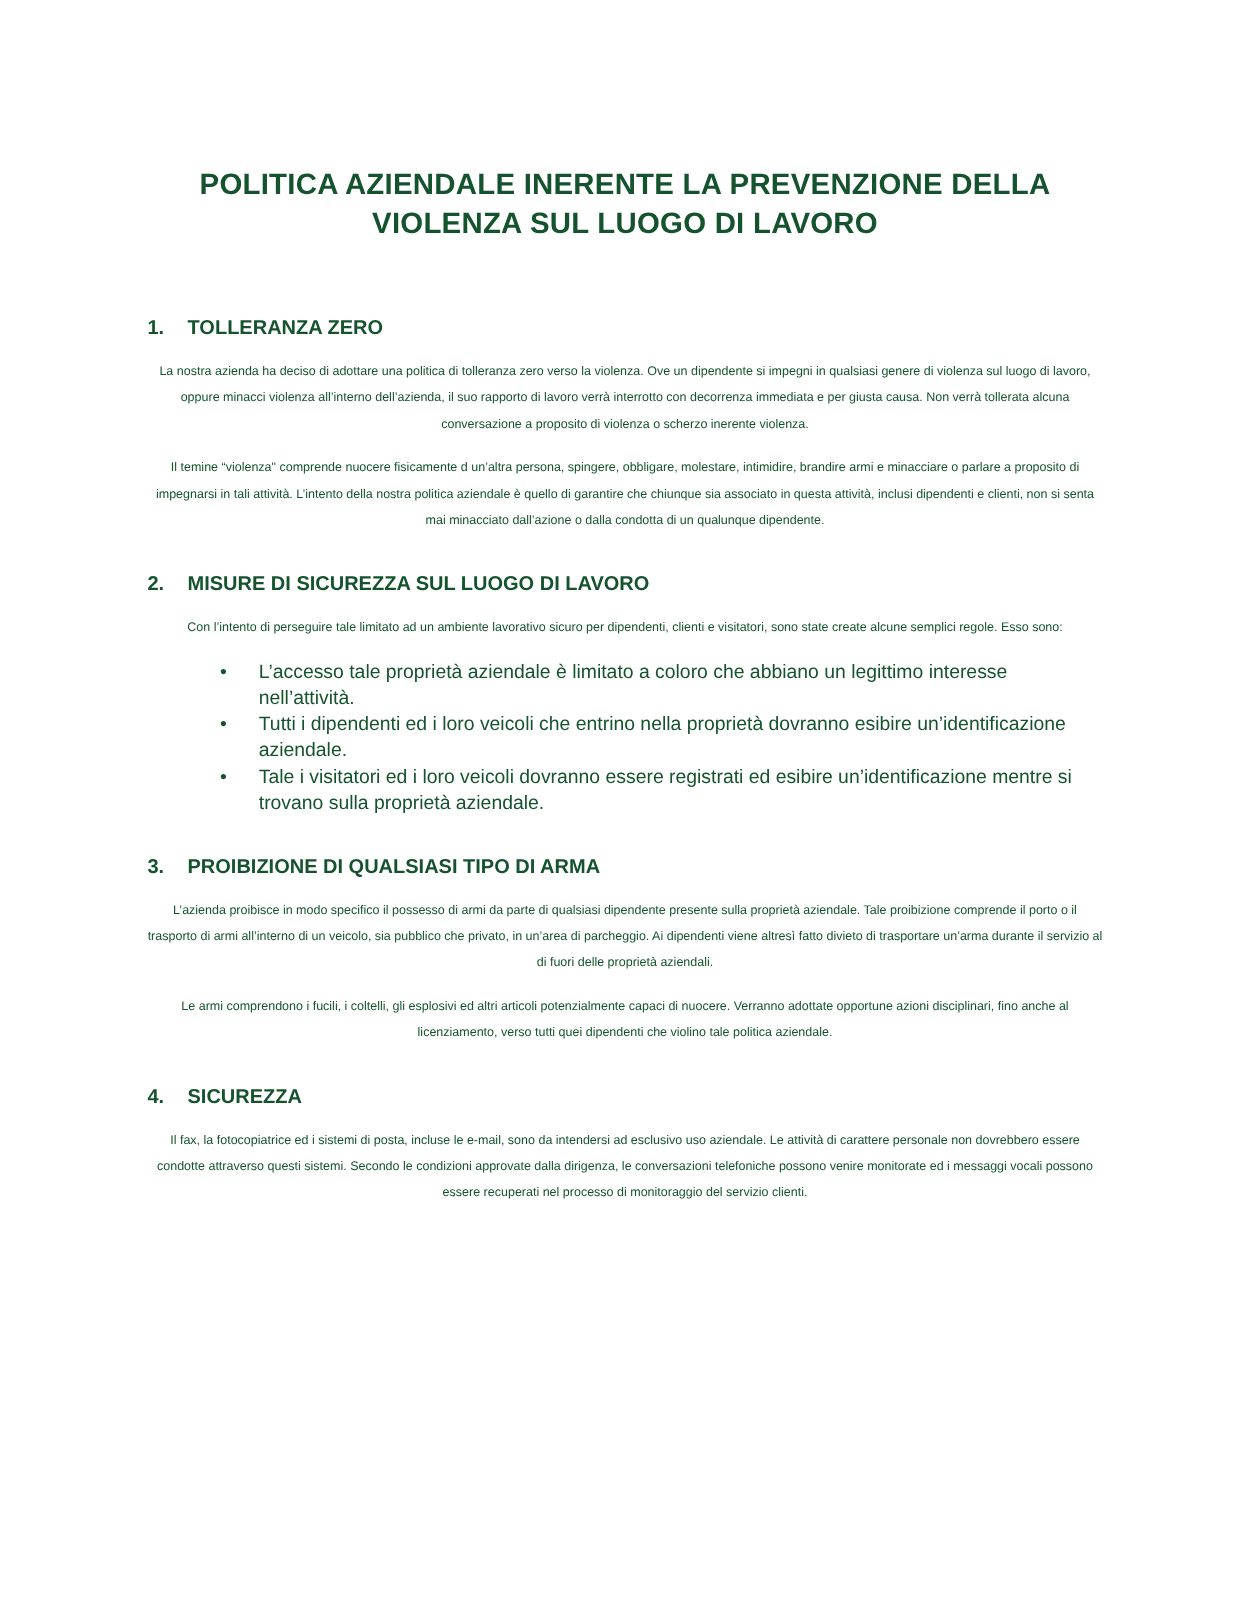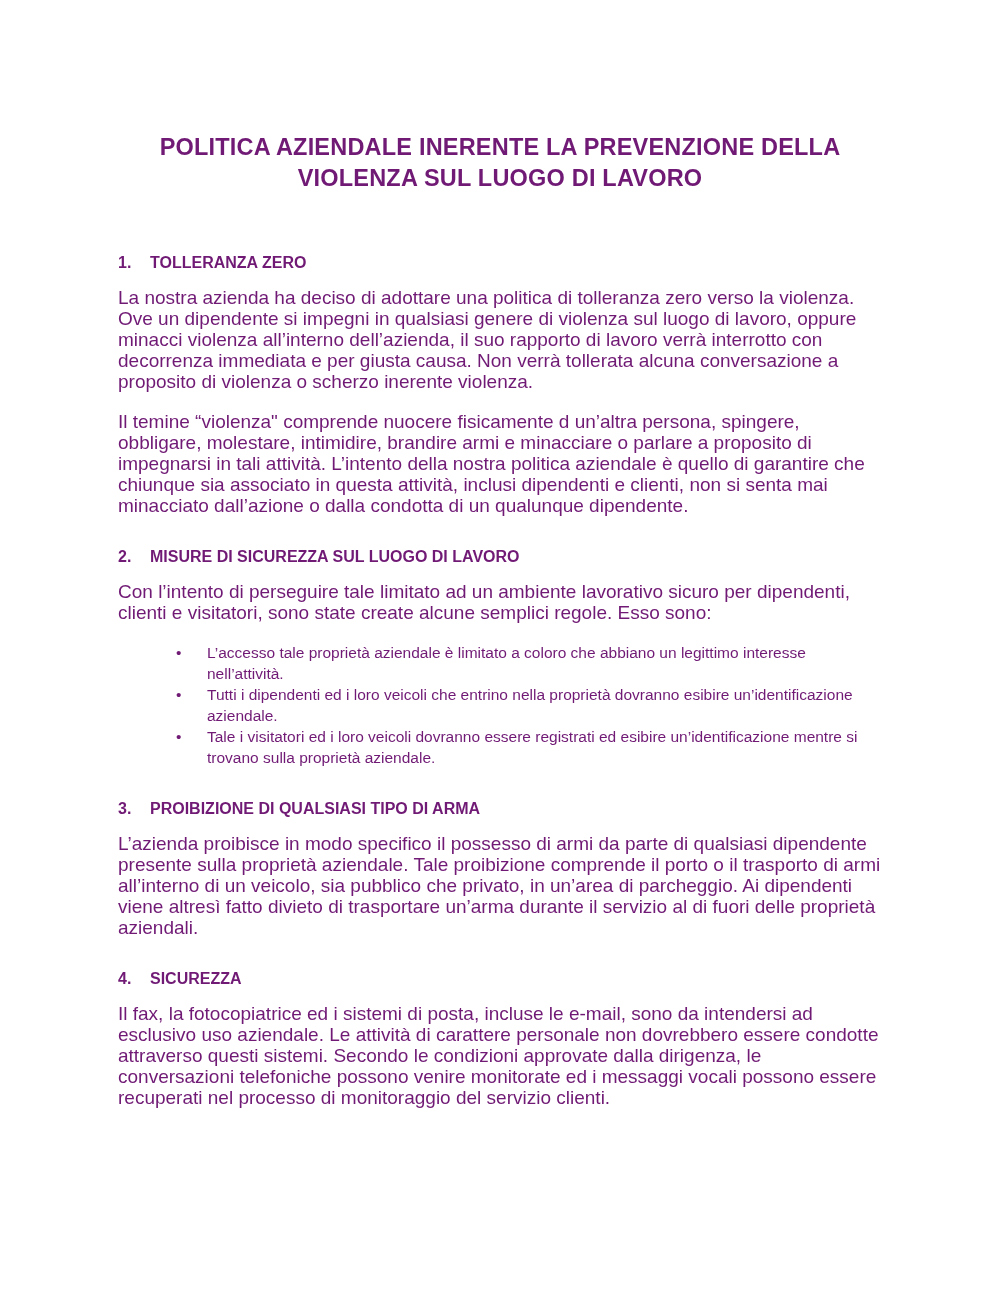--- a/index.html
+++ b/index.html
@@ -9,21 +9,21 @@
   }
   .page {
     position: relative;
     width: 1000px;
     height: 1290px;
     margin: 0 auto;
     background: #ffffff;
     box-sizing: border-box;
     padding: 116px 118px 0 118px;
     font-family: "Liberation Sans", "DejaVu Sans", sans-serif;
-    color: #701a75;
+    color: #14532d;
     -webkit-font-smoothing: antialiased;
   }
   .doc-title {
     text-align: center;
     font-size: 23.5px;
     font-weight: bold;
     line-height: 31px;
     letter-spacing: 0.2px;
   }
   .doc-title .title-line {
@@ -38,24 +38,24 @@
   }
   .section-heading.first {
     margin-top: 58px;
   }
   .section-heading .num {
     display: inline-block;
     width: 32px;
     flex: 0 0 32px;
   }
   .para {
-    font-size: 19px;
+    font-size: 10px;
     line-height: 21px;
     margin-top: 14px;
-    text-align: left;
+    text-align: center;
   }
   .bullet-list {
     margin-top: 14px;
   }
   .bullet-item {
     display: flex;
     font-size: 15.5px;
     line-height: 21px;
     padding-left: 58px;
   }
@@ -104,20 +104,21 @@
       <span class="bullet">•</span>
       <span class="bullet-text">Tale i visitatori ed i loro veicoli dovranno essere registrati ed esibire un’identificazione mentre si trovano sulla proprietà aziendale.</span>
     </div>
   </div>
 
   <div class="section-heading">
     <span class="num">3.</span>
     <span class="label">PROIBIZIONE DI QUALSIASI TIPO DI ARMA</span>
   </div>
   <p class="para">L’azienda proibisce in modo specifico il possesso di armi da parte di qualsiasi dipendente presente sulla proprietà aziendale. Tale proibizione comprende il porto o il trasporto di armi all’interno di un veicolo, sia pubblico che privato, in un’area di parcheggio. Ai dipendenti viene altresì fatto divieto di trasportare un’arma durante il servizio al di fuori delle proprietà aziendali.</p>
+  <p class="para">Le armi comprendono i fucili, i coltelli, gli esplosivi ed altri articoli potenzialmente capaci di nuocere. Verranno adottate opportune azioni disciplinari, fino anche al licenziamento, verso tutti quei dipendenti che violino tale politica aziendale.</p>
 
   <div class="section-heading">
     <span class="num">4.</span>
     <span class="label">SICUREZZA</span>
   </div>
   <p class="para">Il fax, la fotocopiatrice ed i sistemi di posta, incluse le e-mail, sono da intendersi ad esclusivo uso aziendale. Le attività di carattere personale non dovrebbero essere condotte attraverso questi sistemi. Secondo le condizioni approvate dalla dirigenza, le conversazioni telefoniche possono venire monitorate ed i messaggi vocali possono essere recuperati nel processo di monitoraggio del servizio clienti.</p>
 
 </div>
 
 </body></html>

